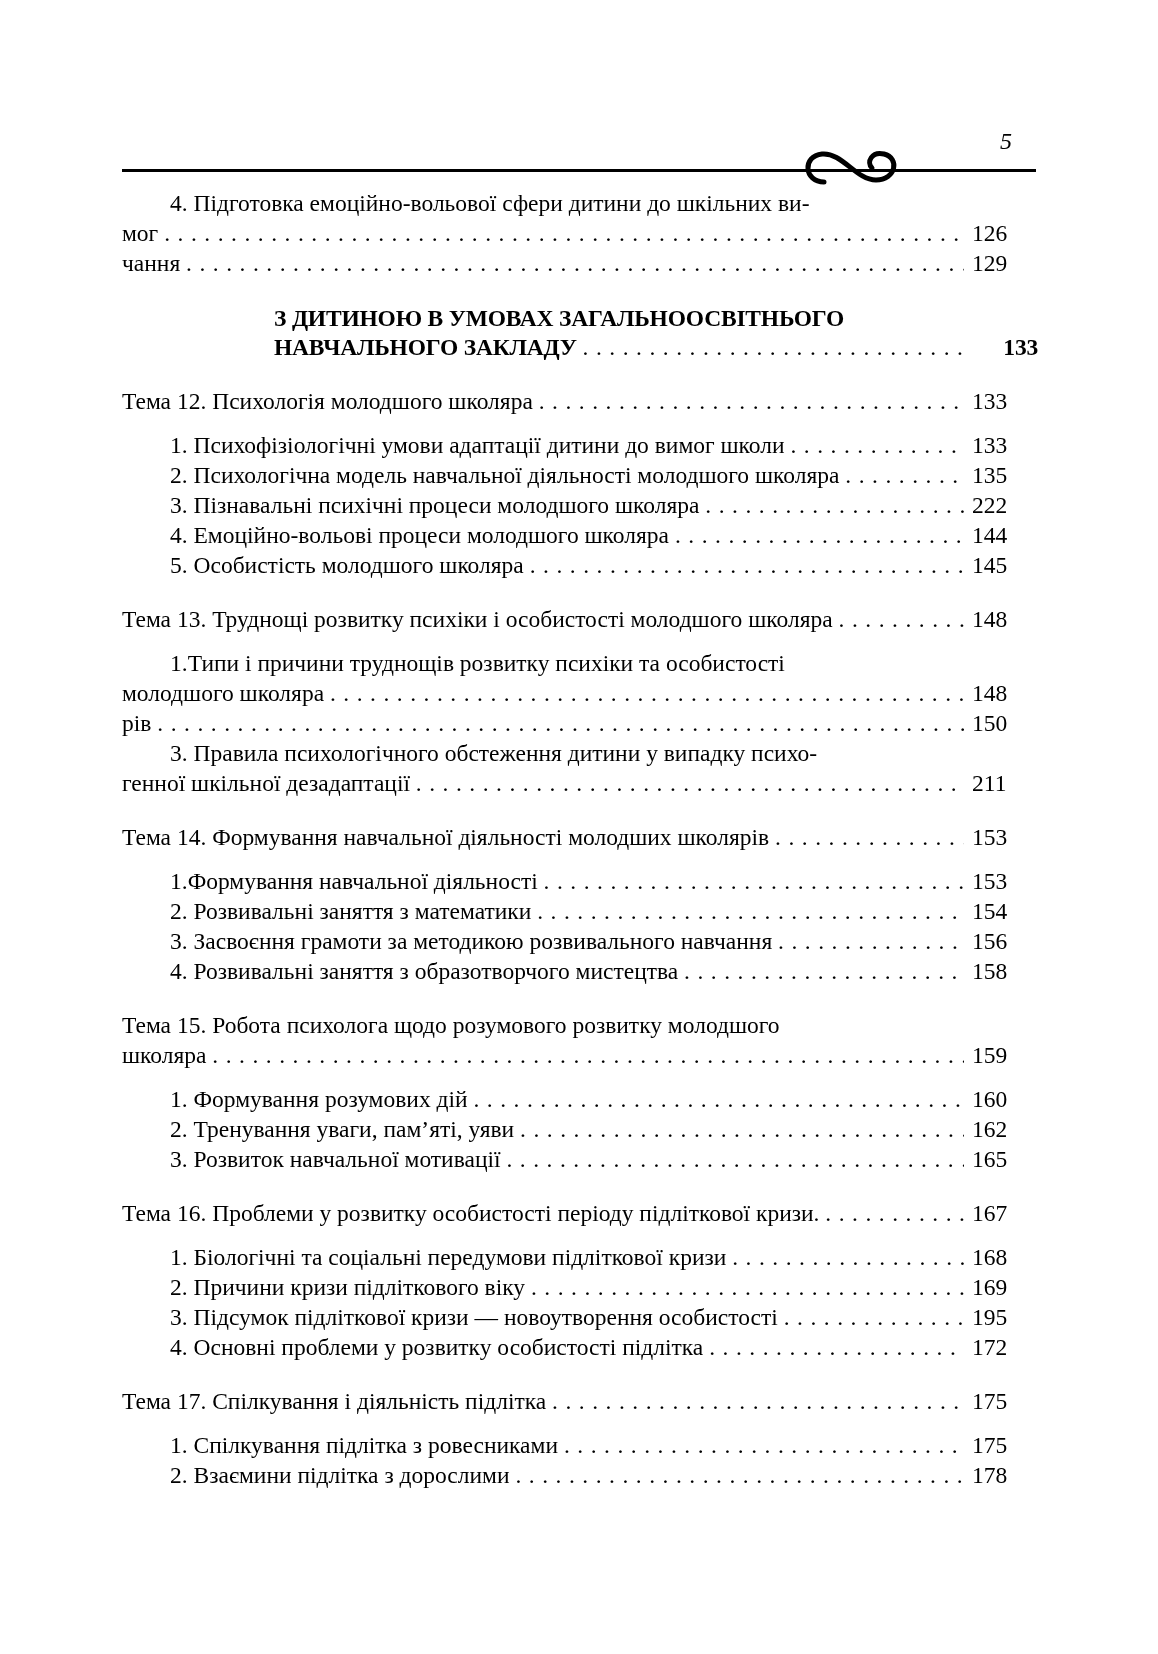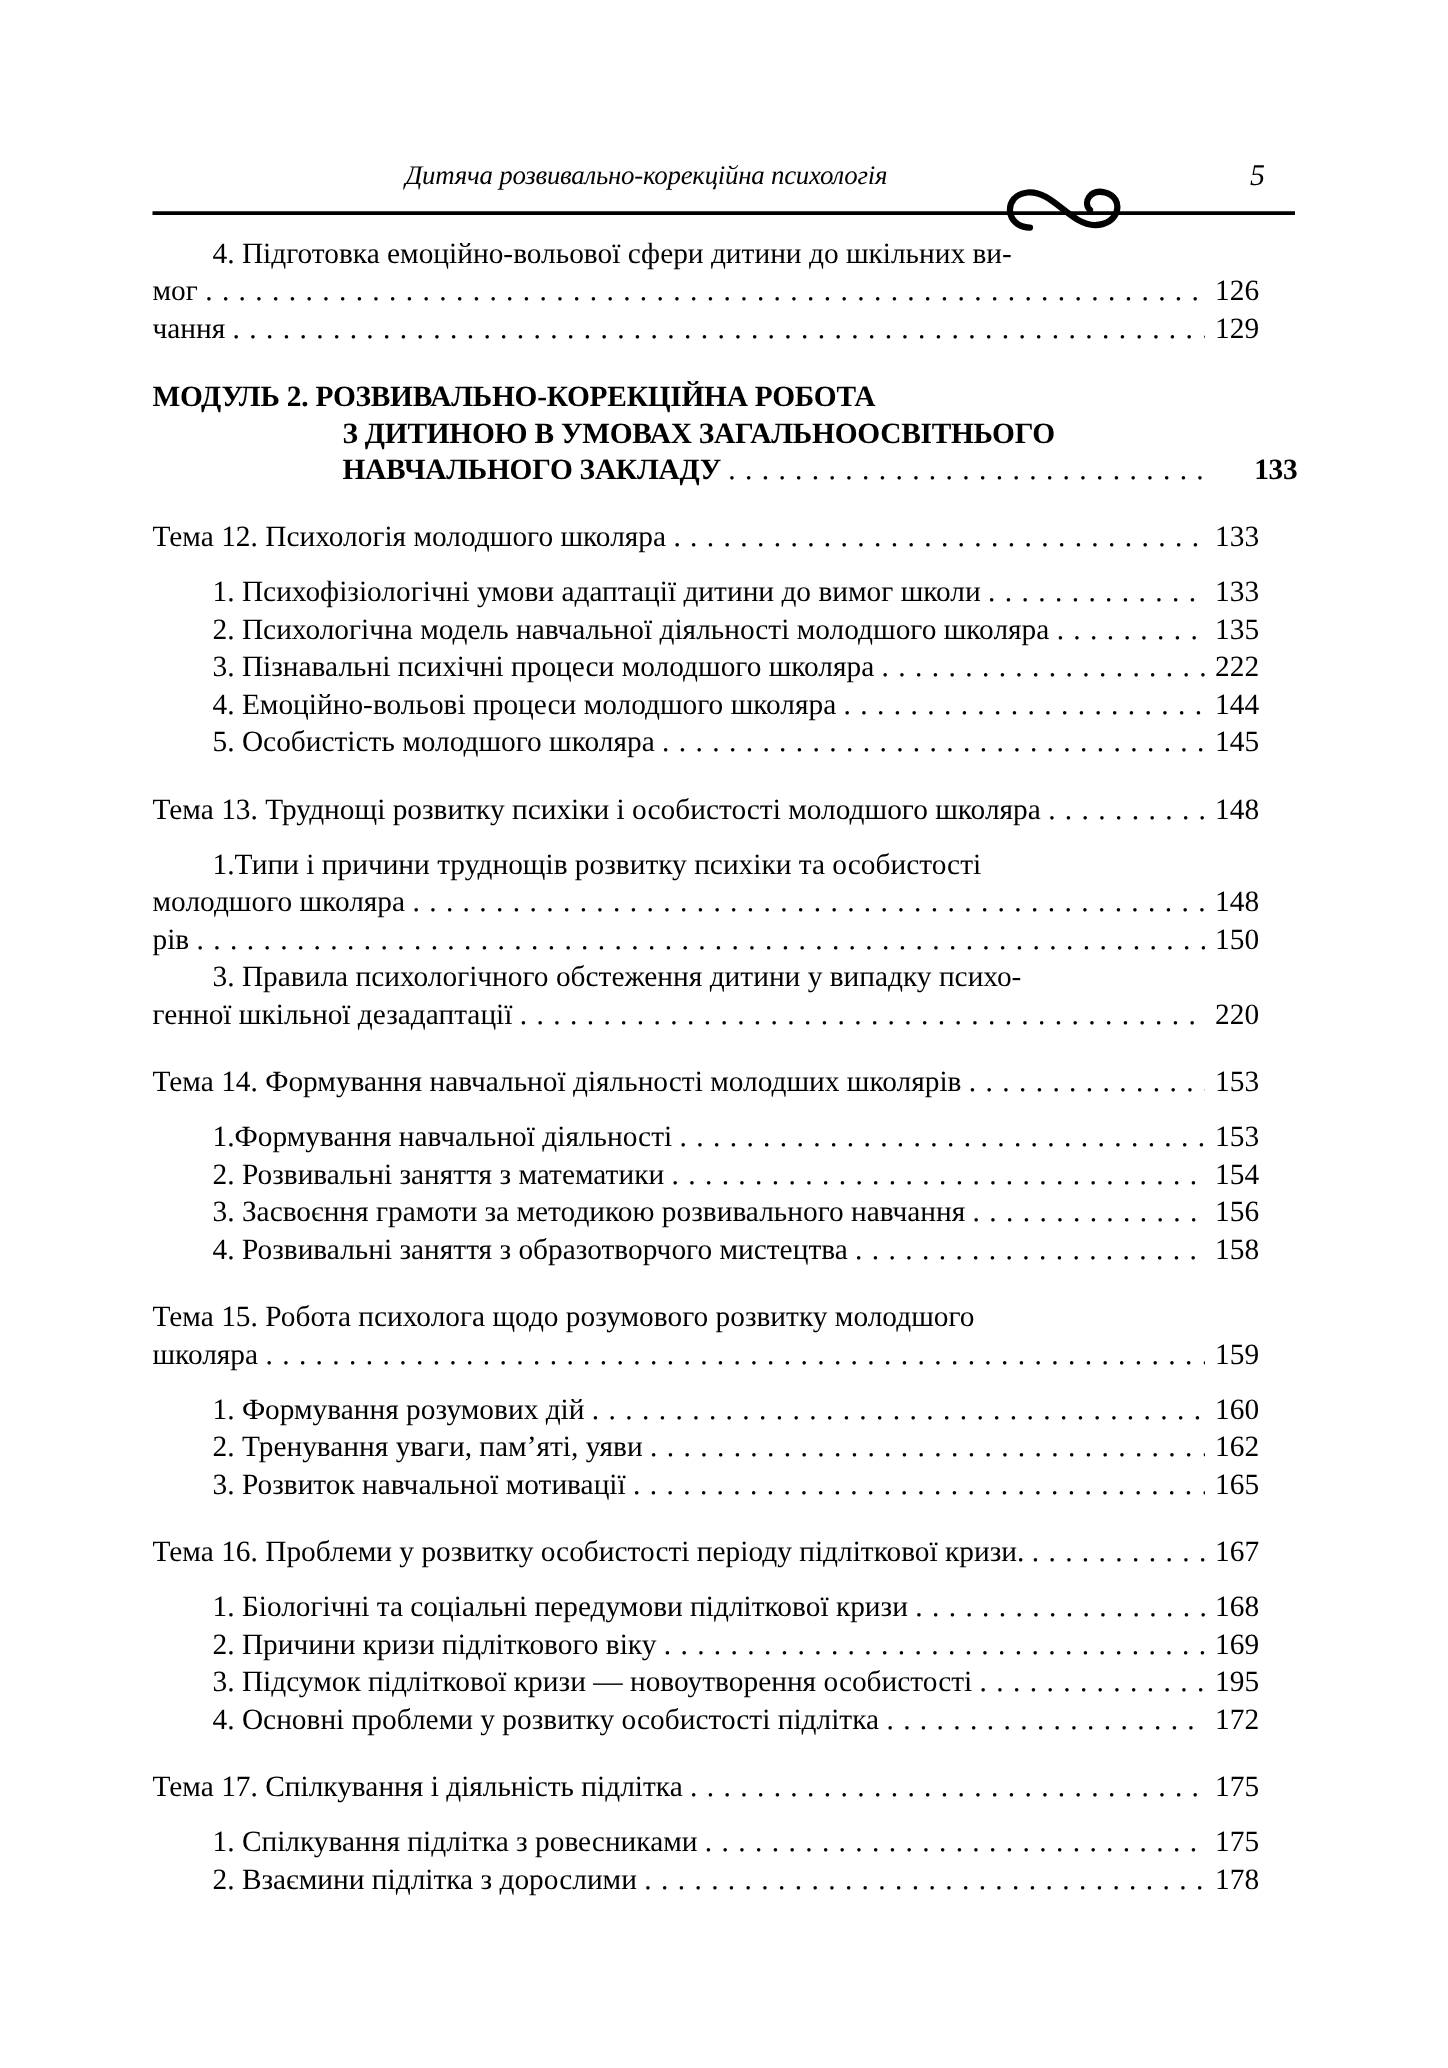--- a/index.html
+++ b/index.html
@@ -125,55 +125,53 @@
     text-align: right;
   }
   .module .leader { letter-spacing: 7.5px; font-weight: normal; }
 </style>
 </head>
 <body>
 
 <div class="page">
 
   <div class="running-head">
-    <div class="rh-title">Дитяча розвивально-корекційна психологія</div>
     <div class="rh-pageno">5</div>
     <div class="rh-rule"></div>
     <svg class="rh-flourish" viewBox="0 0 120 48">
       <path d="M30 40 C 10 40, 8 14, 28 12 C 48 10, 62 38, 82 38 C 102 38, 106 16, 90 12 C 78 9, 72 20, 78 26" fill="none" stroke="#000" stroke-width="5" stroke-linecap="round"></path>
     </svg>
   </div>
 
   <div class="toc">
       <div class="row lvl-item"><span class="txt">4. Підготовка емоційно-вольової сфери дитини  до шкільних ви-</span></div>
       <div class="row lvl-item-h"><span class="txt">мог</span> <span class="leader" style="width: 799.734px;">........................................................................</span><span class="num">126</span></div>
       <div class="row lvl-item-h"><span class="txt">чання</span> <span class="leader" style="width: 777.781px;">......................................................................</span><span class="num">129</span></div>
       <div style="height: 26px;"></div>
       <div class="module">
-        <div class="mline"><span>МОДУЛЬ 2. РОЗВИВАЛЬНО-КОРЕКЦІЙНА РОБОТА</span></div>
         <div class="mline indent"><span>З ДИТИНОЮ В УМОВАХ ЗАГАЛЬНООСВІТНЬОГО</span></div>
         <div class="mline indent"><span>НАВЧАЛЬНОГО ЗАКЛАДУ</span> <span class="leader" style="width: 381.094px;">..................................</span></div>
         <span class="num">133</span>
       </div>
       <div style="height: 24px;"></div>
       <div class="row lvl-topic"><span class="txt">Тема 12.  Психологія молодшого школяра</span> <span class="leader" style="width: 425.172px;">......................................</span><span class="num">133</span></div>
       <div style="height: 14px;"></div>
       <div class="row lvl-item"><span class="txt">1. Психофізіологічні умови адаптації дитини  до вимог школи</span> <span class="leader" style="width: 173.406px;">...............</span><span class="num">133</span></div>
       <div class="row lvl-item"><span class="txt">2. Психологічна модель навчальної  діяльності молодшого школяра</span> <span class="leader" style="width: 118.562px;">..........</span><span class="num">135</span></div>
       <div class="row lvl-item"><span class="txt">3. Пізнавальні психічні процеси молодшого школяра</span> <span class="leader" style="width: 258.578px;">.......................</span><span class="num">222</span></div>
       <div class="row lvl-item"><span class="txt">4. Емоційно-вольові процеси молодшого школяра</span> <span class="leader" style="width: 289px;">..........................</span><span class="num">144</span></div>
       <div class="row lvl-item"><span class="txt">5. Особистість молодшого школяра</span> <span class="leader" style="width: 434.219px;">.......................................</span><span class="num">145</span></div>
       <div style="height: 24px;"></div>
       <div class="row lvl-topic"><span class="txt">Тема 13.  Труднощі розвитку психіки і особистості  молодшого школяра</span> <span class="leader" style="width: 125.375px;">...........</span><span class="num">148</span></div>
       <div style="height: 14px;"></div>
       <div class="row lvl-item"><span class="txt">1.Типи і причини труднощів розвитку психіки  та особистості</span></div>
       <div class="row lvl-item-h"><span class="txt">молодшого школяра</span> <span class="leader" style="width: 633.922px;">.........................................................</span><span class="num">148</span></div>
       <div class="row lvl-item-h"><span class="txt">рів</span> <span class="leader" style="width: 806.625px;">.........................................................................</span><span class="num">150</span></div>
       <div class="row lvl-item"><span class="txt">3. Правила психологічного обстеження дитини  у випадку психо-</span></div>
-      <div class="row lvl-item-h"><span class="txt">генної шкільної дезадаптації</span> <span class="leader" style="width: 548.047px;">.................................................</span><span class="num">220</span></div>
+      <div class="row lvl-item-h"><span class="txt">генної шкільної дезадаптації</span> <span class="leader" style="width: 548.047px;">.................................................</span><span class="num">211</span></div>
       <div style="height: 24px;"></div>
       <div class="row lvl-topic"><span class="txt">Тема 14.  Формування навчальної діяльності  молодших школярів</span> <span class="leader" style="width: 188.828px;">.................</span><span class="num">153</span></div>
       <div style="height: 14px;"></div>
       <div class="row lvl-item"><span class="txt">1.Формування навчальної діяльності</span> <span class="leader" style="width: 420.266px;">......................................</span><span class="num">153</span></div>
       <div class="row lvl-item"><span class="txt">2. Розвивальні заняття з математики</span> <span class="leader" style="width: 426.688px;">......................................</span><span class="num">154</span></div>
       <div class="row lvl-item"><span class="txt">3. Засвоєння грамоти  за методикою розвивального навчання</span> <span class="leader" style="width: 185.797px;">................</span><span class="num">156</span></div>
       <div class="row lvl-item"><span class="txt">4. Розвивальні заняття з образотворчого мистецтва</span> <span class="leader" style="width: 279.812px;">.........................</span><span class="num">158</span></div>
       <div style="height: 24px;"></div>
       <div class="row lvl-topic"><span class="txt">Тема 15.  Робота психолога щодо розумового розвитку  молодшого</span></div>
       <div class="row lvl-topic"><span class="txt">школяра</span> <span class="leader" style="width: 751.516px;">....................................................................</span><span class="num">159</span></div>

